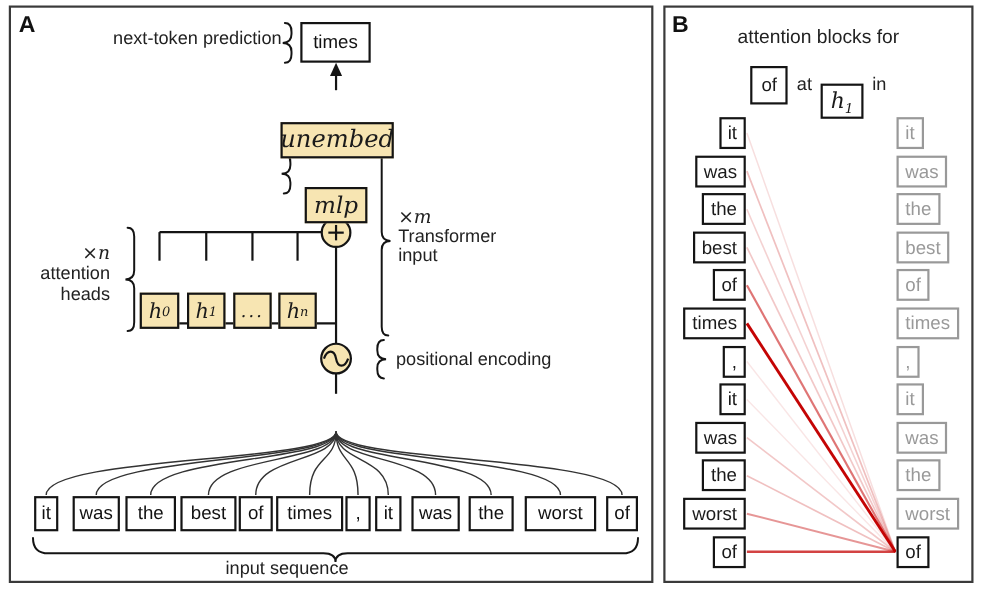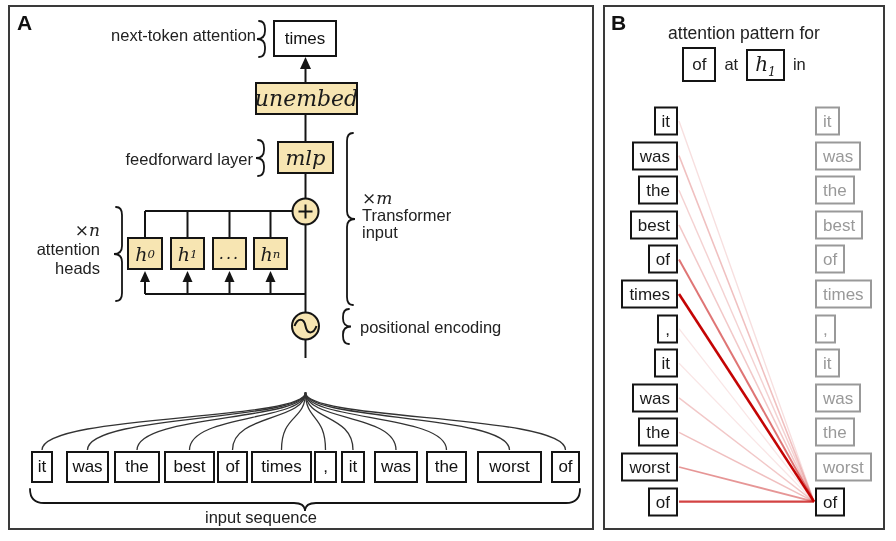--- a/index.html
+++ b/index.html
@@ -8,21 +8,21 @@
   .panel{position:absolute;border:2px solid #3a3a3a;background:#fff;box-sizing:border-box;}
   #panelA{left:8px;top:5px;width:586px;height:525px;}
   #panelB{left:603px;top:5px;width:282px;height:525px;}
   svg.layer{position:absolute;left:0;top:0;pointer-events:none;}
   .abs{position:absolute;}
   .panel-label{font-size:21px;font-weight:bold;color:#111;}
   .lbl{font-size:16.5px;color:#222;white-space:nowrap;}
   .lbl.r{text-align:right;}
   .box{position:absolute;border:2px solid #141414;background:#fff;box-sizing:border-box;
        display:flex;align-items:center;justify-content:center;}
-  .tan{background:var(--hl,#f7e5b2);}
+  .tan{background:var(--hl,#f7e5b2);margin-top:29px;}
   .math{font-family:"DejaVu Serif",serif;font-style:italic;}
   .math sub{font-size:0.62em;line-height:0;}
   .red-text{color:var(--pred,#d02227);}
   .tokA{font-size:17px;color:#111;}
   .bRow{position:absolute;border:2px solid #141414;background:#fff;padding:1px 6px;
         font-size:17px;line-height:23px;transform:translateY(-50%);white-space:nowrap;}
   .bRow.gray{border-color:#999;color:#999;}
   .multline{line-height:19px;}
   .tbl{line-height:17px;}
 </style>
@@ -89,31 +89,30 @@
       <line x1="679" y1="328.6" x2="814" y2="501.6" stroke="#c40404" stroke-opacity="0.1" stroke-width="1.34"></line>
       <line x1="679" y1="363.20000000000005" x2="814" y2="501.6" stroke="#c40404" stroke-opacity="0.1" stroke-width="1.31"></line>
       <line x1="679" y1="397.8" x2="814" y2="501.6" stroke="#c40404" stroke-opacity="0.22" stroke-width="1.51"></line>
       <line x1="679" y1="432.40000000000003" x2="814" y2="501.6" stroke="#c40404" stroke-opacity="0.25" stroke-width="1.55"></line>
       <line x1="679" y1="467" x2="814" y2="501.6" stroke="#c40404" stroke-opacity="0.42" stroke-width="1.79"></line>
       <line x1="679" y1="501.6" x2="814" y2="501.6" stroke="#c40404" stroke-opacity="0.75" stroke-width="2.25"></line>
     </svg>
 
   <div class="abs panel-label" style="left:17px;top:11px;">A</div>
 
-  <div class="abs lbl r" style="left:55px;top:26px;width:201px;">next-token attention</div>
+  <div class="abs lbl r" style="left:55px;top:26px;width:201px;">next-token prediction</div>
 
   <div class="box tokA red-text" style="left:273px;top:20px;width:64px;height:37px;">
     <span>times</span>
   </div>
 
   <div class="box tan math" style="left:255px;top:82px;width:103px;height:33px;font-size:22px;">
     <span>unembed</span>
   </div>
 
-  <div class="abs lbl r" style="left:95px;top:150px;width:158px;">feedforward layer</div>
 
   <div class="box tan math" style="left:277px;top:141px;width:57px;height:33px;font-size:21px;">
     <span>mlp</span>
   </div>
 
   <div class="abs lbl r multline" style="left:10px;top:221px;width:90px;">
     <span class="math" style="font-size:17px;">×n</span><br>
     <span>attention</span><br>
     <span>heads</span>
   </div>
@@ -155,21 +154,21 @@
       <div class="box tokA" style="left: 374px; top: 451px; width: 44px; height: 32px;">was</div>
       <div class="box tokA" style="left: 426px; top: 451px; width: 41px; height: 32px;">the</div>
       <div class="box tokA" style="left: 477px; top: 451px; width: 65px; height: 32px;">worst</div>
       <div class="box tokA" style="left: 551px; top: 451px; width: 29px; height: 32px;">of</div>
     </div>
 
   <div class="abs lbl" style="left:205px;top:508px;width:200px;text-align:left;">input sequence</div>
 
   <div class="abs panel-label" style="left:611px;top:11px;">B</div>
 
-  <div class="abs lbl" style="left:603px;top:23px;width:282px;text-align:center;font-size:17.5px;">attention pattern for</div>
+  <div class="abs lbl" style="left:603px;top:23px;width:282px;text-align:center;font-size:17.5px;">attention blocks for</div>
 
   <div class="abs" style="left:603px;top:47px;width:282px;display:flex;justify-content:center;align-items:center;gap:8px;">
     <span class="bRow" style="position:static;transform:none;padding:4px 8px;"><span>of</span></span>
     <span class="lbl">at</span>
     <span class="bRow tan" style="position:static;transform:none;padding:2px 7px;"><span class="math" style="font-size:20px;"><span>h</span><sub>1</sub></span></span>
     <span class="lbl">in</span>
   </div>
 
   <div id="rowsB">
       <div class="bRow" style="right: 218px; top: 121px;">it</div>

